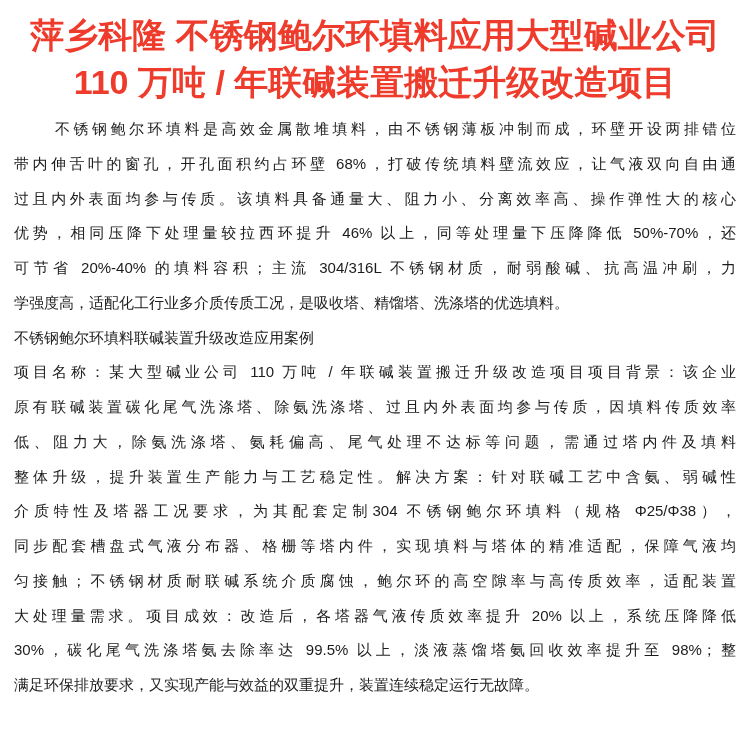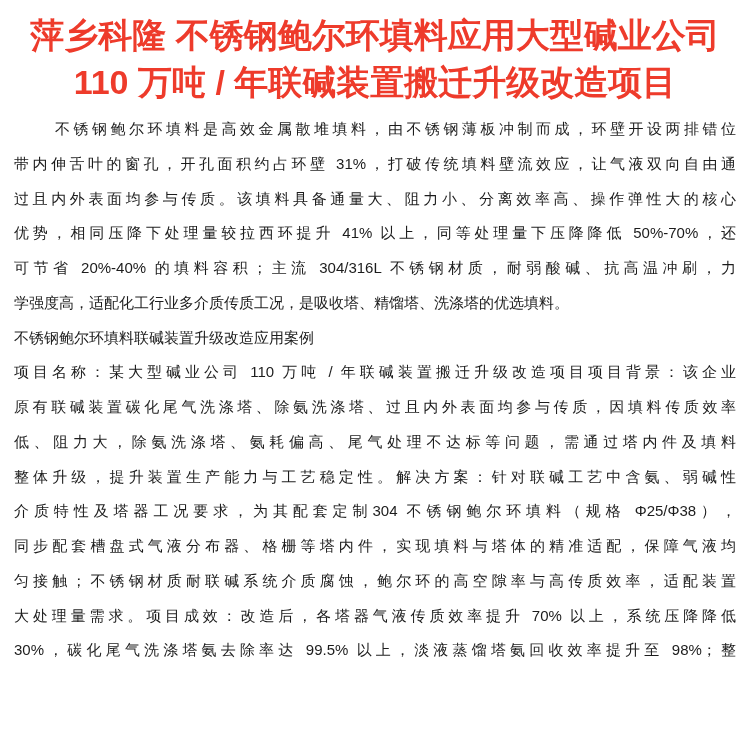--- a/index.html
+++ b/index.html
@@ -54,32 +54,33 @@
 
 <div class="page">
 
   <h1 class="title">
     <div class="title-line">萍乡科隆 不锈钢鲍尔环填料应用大型碱业公司</div>
     <div class="title-line">110 万吨 / 年联碱装置搬迁升级改造项目</div>
   </h1>
 
   <div class="article-body">
     <div class="bline indent">不锈钢鲍尔环填料是高效金属散堆填料，由不锈钢薄板冲制而成，环壁开设两排错位</div>
-    <div class="bline">带内伸舌叶的窗孔，开孔面积约占环壁 31%，打破传统填料壁流效应，让气液双向自由通</div>
+    <div class="bline">带内伸舌叶的窗孔，开孔面积约占环壁 68%，打破传统填料壁流效应，让气液双向自由通</div>
     <div class="bline">过且内外表面均参与传质。该填料具备通量大、阻力小、分离效率高、操作弹性大的核心</div>
-    <div class="bline">优势，相同压降下处理量较拉西环提升 41% 以上，同等处理量下压降降低 50%-70%，还</div>
+    <div class="bline">优势，相同压降下处理量较拉西环提升 46% 以上，同等处理量下压降降低 50%-70%，还</div>
     <div class="bline">可节省 20%-40% 的填料容积；主流 304/316L 不锈钢材质，耐弱酸碱、抗高温冲刷，力</div>
     <div class="bline end">学强度高，适配化工行业多介质传质工况，是吸收塔、精馏塔、洗涤塔的优选填料。</div>
 
     <div class="bline end">不锈钢鲍尔环填料联碱装置升级改造应用案例</div>
 
     <div class="bline">项目名称：某大型碱业公司 110 万吨 / 年联碱装置搬迁升级改造项目项目背景：该企业</div>
     <div class="bline">原有联碱装置碳化尾气洗涤塔、除氨洗涤塔、过且内外表面均参与传质，因填料传质效率</div>
     <div class="bline">低、阻力大，除氨洗涤塔、氨耗偏高、尾气处理不达标等问题，需通过塔内件及填料</div>
     <div class="bline">整体升级，提升装置生产能力与工艺稳定性。解决方案：针对联碱工艺中含氨、弱碱性</div>
     <div class="bline">介质特性及塔器工况要求，为其配套定制304 不锈钢鲍尔环填料（规格 Φ25/Φ38），</div>
     <div class="bline">同步配套槽盘式气液分布器、格栅等塔内件，实现填料与塔体的精准适配，保障气液均</div>
     <div class="bline">匀接触；不锈钢材质耐联碱系统介质腐蚀，鲍尔环的高空隙率与高传质效率，适配装置</div>
-    <div class="bline">大处理量需求。项目成效：改造后，各塔器气液传质效率提升 70% 以上，系统压降降低</div>
+    <div class="bline">大处理量需求。项目成效：改造后，各塔器气液传质效率提升 20% 以上，系统压降降低</div>
     <div class="bline">30%，碳化尾气洗涤塔氨去除率达 99.5% 以上，淡液蒸馏塔氨回收效率提升至 98%；整</div>
+    <div class="bline end">满足环保排放要求，又实现产能与效益的双重提升，装置连续稳定运行无故障。</div>
   </div>
 
 </div>
 
 </body></html>

